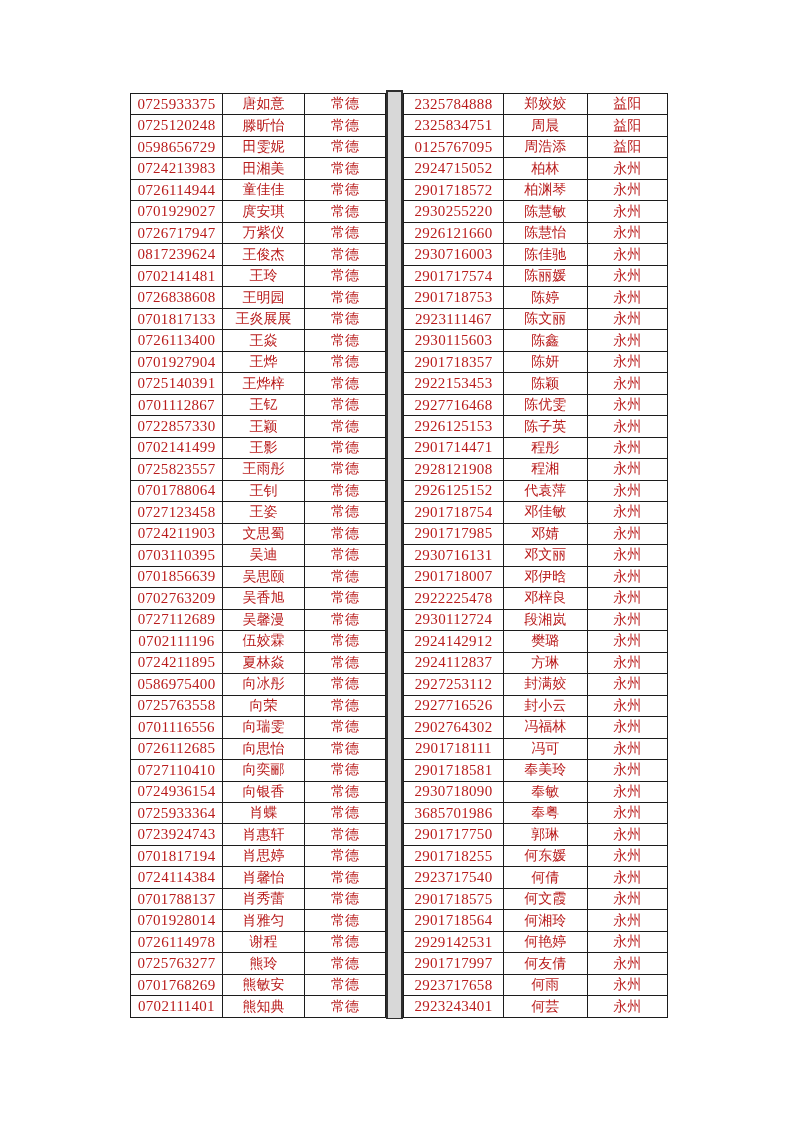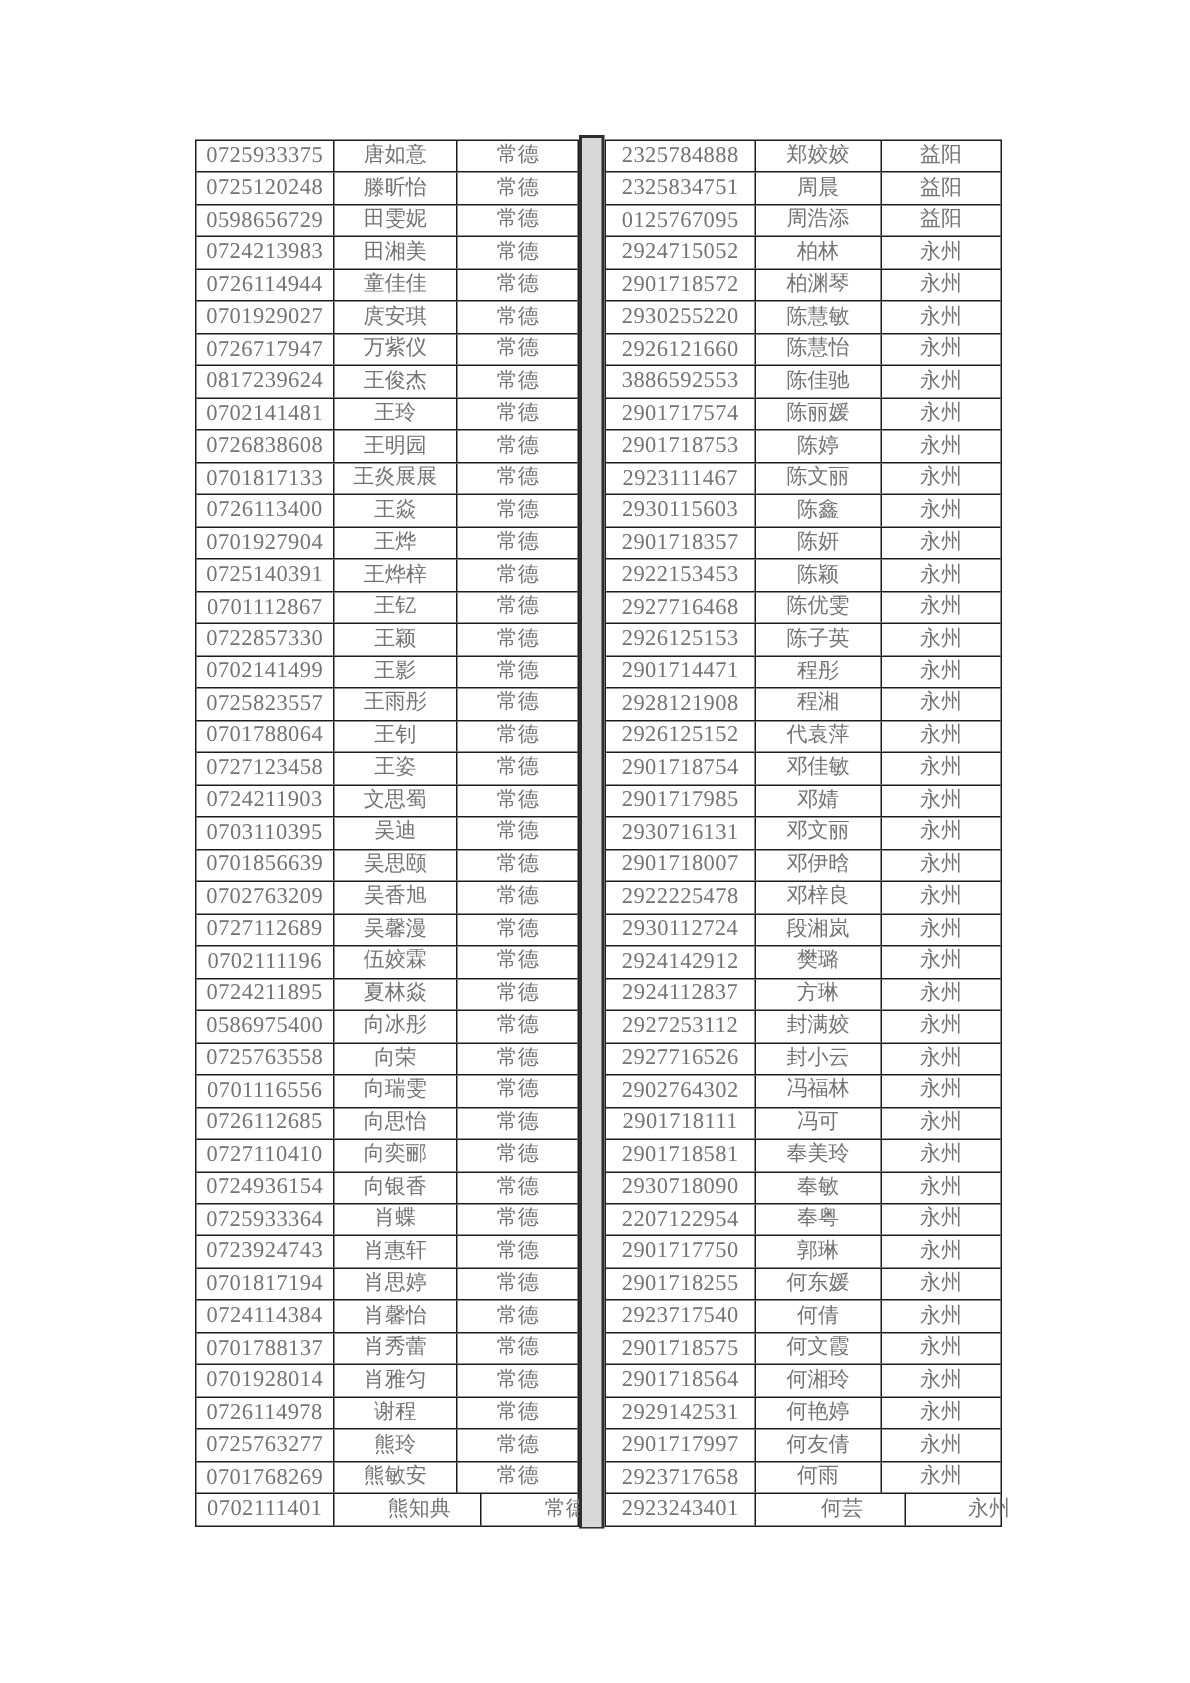--- a/index.html
+++ b/index.html
@@ -7,21 +7,21 @@
     padding: 0;
     background: #ffffff;
   }
   .page {
     position: relative;
     width: 793px;
     height: 1122px;
     background: #ffffff;
     overflow: hidden;
     font-family: "Liberation Serif", "DejaVu Serif", serif;
-    color: #737373;
+    color: #b91c1c;
   }
   .roster-table {
     position: absolute;
     top: 93px;
     height: 925px;
     display: flex;
     flex-direction: column;
     border: 1px solid #1c1c1c;
     box-sizing: border-box;
     background: #ffffff;
@@ -38,21 +38,20 @@
   }
   .row {
     flex: 1 1 0;
     display: grid;
     grid-template-columns: var(--cols);
     border-bottom: 1px solid #1c1c1c;
     min-height: 0;
   }
   .row:last-child {
     border-bottom: none;
-    gap: 16px;
   }
   .cell {
     display: flex;
     align-items: center;
     justify-content: center;
     border-right: 1px solid #1c1c1c;
     overflow: hidden;
     white-space: nowrap;
     line-height: 1;
   }
@@ -335,21 +334,21 @@
         <div class="cell id">2930255220</div>
         <div class="cell name">陈慧敏</div>
         <div class="cell city">永州</div>
       </div>
       <div class="row">
         <div class="cell id">2926121660</div>
         <div class="cell name">陈慧怡</div>
         <div class="cell city">永州</div>
       </div>
       <div class="row">
-        <div class="cell id">3886592553</div>
+        <div class="cell id">2930716003</div>
         <div class="cell name">陈佳驰</div>
         <div class="cell city">永州</div>
       </div>
       <div class="row">
         <div class="cell id">2901717574</div>
         <div class="cell name">陈丽媛</div>
         <div class="cell city">永州</div>
       </div>
       <div class="row">
         <div class="cell id">2901718753</div>
@@ -465,21 +464,21 @@
         <div class="cell id">2901718581</div>
         <div class="cell name">奉美玲</div>
         <div class="cell city">永州</div>
       </div>
       <div class="row">
         <div class="cell id">2930718090</div>
         <div class="cell name">奉敏</div>
         <div class="cell city">永州</div>
       </div>
       <div class="row">
-        <div class="cell id">2207122954</div>
+        <div class="cell id">3685701986</div>
         <div class="cell name">奉粤</div>
         <div class="cell city">永州</div>
       </div>
       <div class="row">
         <div class="cell id">2901717750</div>
         <div class="cell name">郭琳</div>
         <div class="cell city">永州</div>
       </div>
       <div class="row">
         <div class="cell id">2901718255</div>

